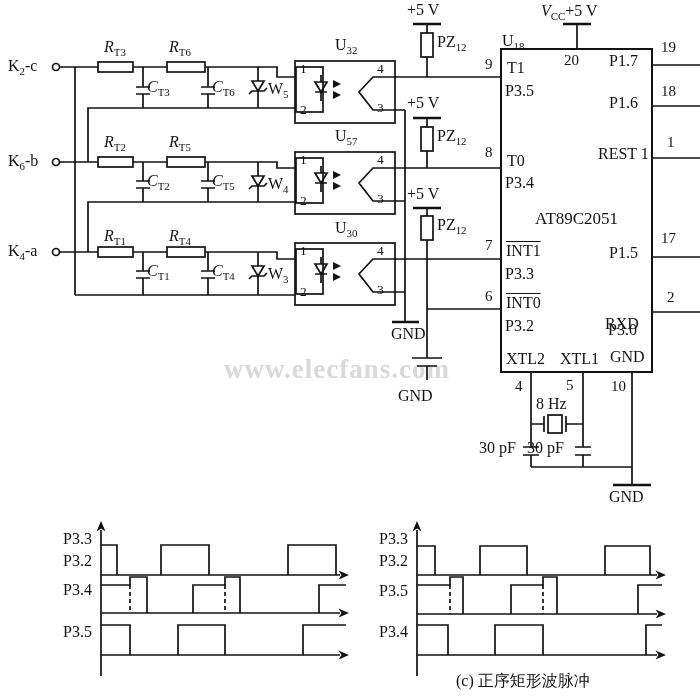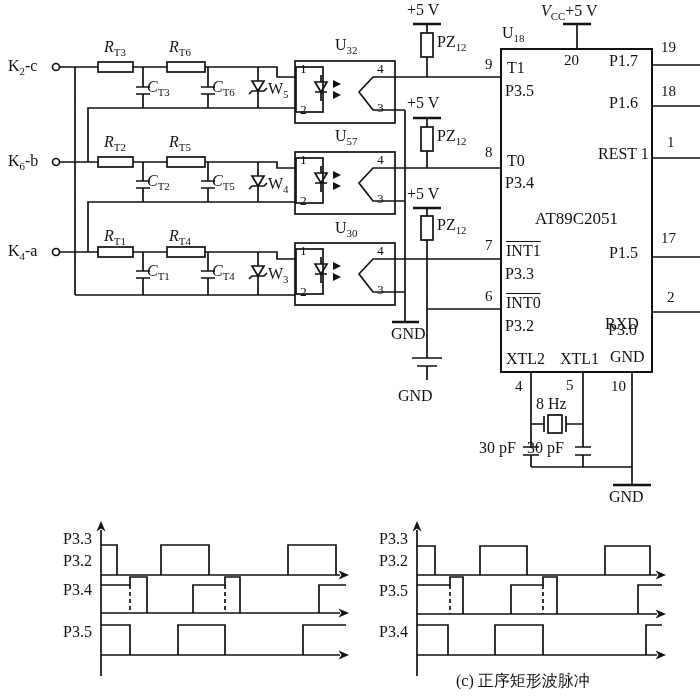--- a/index.html
+++ b/index.html
@@ -16,20 +16,21 @@
   .wm{position:absolute;font-weight:bold;letter-spacing:6px;white-space:nowrap;}
   .wm2{position:absolute;font-weight:bold;letter-spacing:1px;white-space:nowrap;}
   .wl{font-size:16px}
   .cap{font-size:16px}
 </style>
 </head>
 <body>
 
 <div id="stage">
 
+  <div class="wm2" id="wm2" style="left: 224px; top: 354px; font-size: 27px; color: rgb(217, 217, 217);">www.elecfans.com</div>
 
   <svg width="700" height="700" viewBox="0 0 700 700">
     <g fill="none" stroke="#121212" stroke-width="1.7">
       <path d="
         M60,67H98 M133,67H167 M205,67H277V77H295
         M143,67V87 M136,87H150 M136,94H150 M143,94V108
         M208,67V87 M201,87H215 M201,94H215 M208,94V108
         M258,67V81 M258,91V108
         M295,108H88V162 M75,67V295
         M60,162H98 M133,162H167 M205,162H277V168H295
@@ -161,21 +162,21 @@
   <span class="lb f16" style="left:407px;top:95px">+5 V</span>
   <span class="lb f16" style="left:407px;top:186px">+5 V</span>
   <span class="lb f16" style="left:437px;top:34px"><span>PZ</span><sub>12</sub></span>
   <span class="lb f16" style="left:437px;top:128px"><span>PZ</span><sub>12</sub></span>
   <span class="lb f16" style="left:437px;top:217px"><span>PZ</span><sub>12</sub></span>
 
   <span class="lb f16" style="left:391px;top:326px">GND</span>
   <span class="lb f16" style="left:398px;top:388px">GND</span>
 
   <span class="lb f16" style="left:541px;top:3px"><span class="it">V</span><sub>CC</sub><span>+5 V</span></span>
-  <span class="lb f16" style="left:502px;top:25px"><span>U</span><sub>18</sub></span>
+  <span class="lb f16" style="left:502px;top:33px"><span>U</span><sub>18</sub></span>
 
   <span class="lb" style="left:485px;top:57px">9</span>
   <span class="lb" style="left:485px;top:145px">8</span>
   <span class="lb" style="left:485px;top:238px">7</span>
   <span class="lb" style="left:485px;top:289px">6</span>
   <span class="lb" style="left:564px;top:53px">20</span>
 
   <span class="lb f16" style="left:507px;top:60px">T1</span>
   <span class="lb f16" style="left:505px;top:83px">P3.5</span>
   <span class="lb f16" style="left:507px;top:153px">T0</span>

